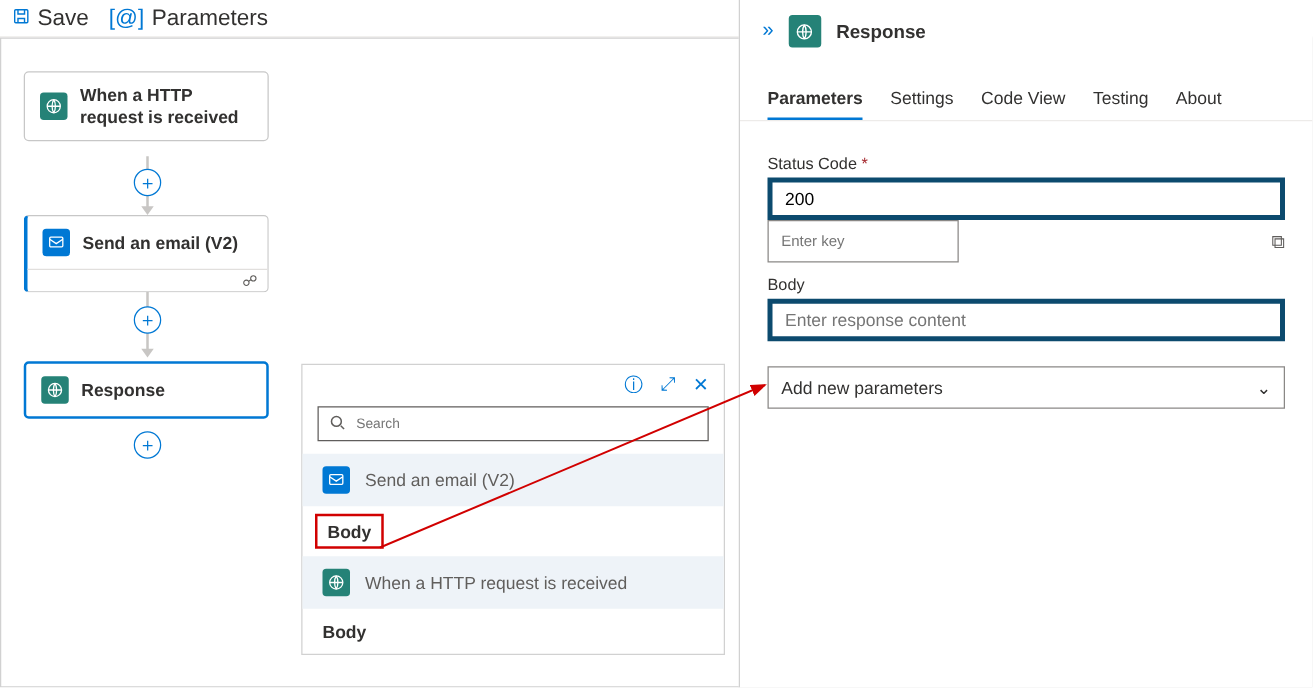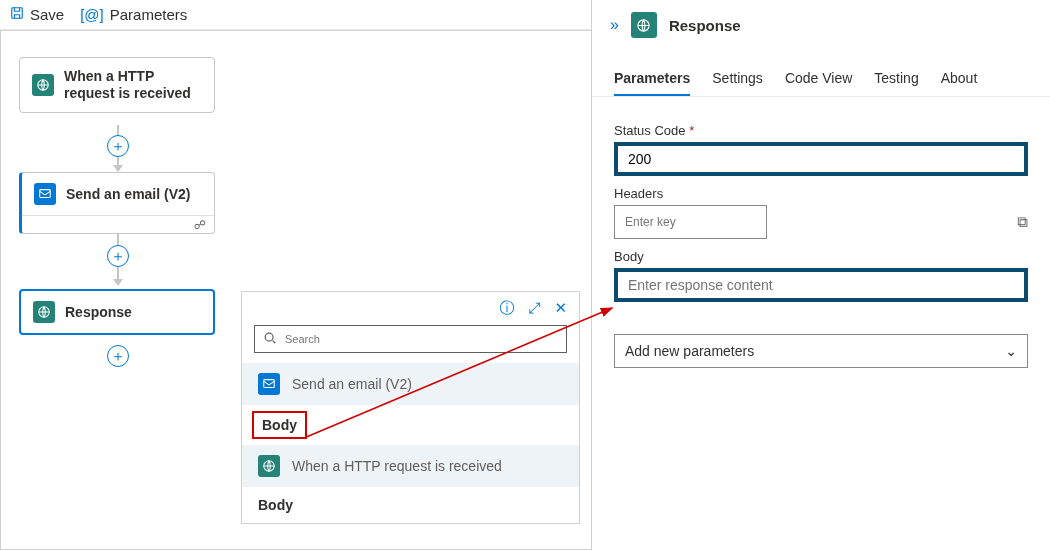--- a/index.html
+++ b/index.html
@@ -1,18 +1,18 @@
 <!DOCTYPE html>
 <html><head>
   <meta charset="utf-8">
   <style>
     * { margin:0; padding:0; box-sizing:border-box; }
     body { width:1050px; height:550px; font-family:"Segoe UI",Tahoma,sans-serif; font-size:14px; color:#323130; background:#fff; position:relative; overflow:hidden; }
     .toolbar { display:flex; align-items:center; padding:4px 10px; border-bottom:1px solid #edebe9; gap:16px; height:30px; }
-    .toolbar-btn { display:flex; align-items:center; gap:6px; cursor:pointer; font-size:15px; }
+    .toolbar-btn { display:flex; align-items:center; gap:6px; cursor:pointer; font-size:18px; }
     .toolbar-btn .ic { color:#0078d4; }
     .canvas { position:absolute; top:30px; left:0; right:0; bottom:0; border:1px solid #d1d1d1; }
     .node { position:absolute; width:196px; background:#fff; border:1px solid #c7c7c7; border-radius:4px; }
     .node.selected { border:2px solid #0078d4; }
     .node-head { display:flex; align-items:center; padding:10px 12px; gap:10px; }
     .node-icon { width:22px; height:22px; display:flex; align-items:center; justify-content:center; border-radius:3px; color:#fff; font-size:13px; flex-shrink:0; }
     .ic-globe { background:#258277; }
     .ic-mail { background:#0078d4; }
     .node-title { font-weight:600; font-size:14px; line-height:1.2; }
     .node-foot { border-top:1px solid #e1dfdd; height:18px; display:flex; justify-content:flex-end; padding:2px 8px; color:#605e5c; font-size:12px; }
@@ -40,21 +40,21 @@
     .tab { padding-bottom:8px; cursor:pointer; color:#323130; }
     .tab.active { border-bottom:2px solid #0078d4; font-weight:600; }
     .panel-body { padding:16px 22px; }
     .field-lbl { font-size:13px; margin-bottom:4px; margin-top:10px; }
     .req { color:#a4262c; }
     .input { width:100%; border:4px solid #0c4a6e; height:34px; padding:4px 10px; font-size:14px; }
     .hdr-row { display:flex; gap:0; align-items:center; }
     .hdr-row input { width:153px; border:1px solid #8a8886; height:34px; padding:4px 10px; font-size:12px; }
     .hdr-row input + input { border-left:none; }
     .hdr-actions { margin-left:auto; color:#605e5c; cursor:pointer; font-size:15px; }
-    .select-new { margin-top:32px; border:1px solid #8a8886; height:34px; display:flex; align-items:center; padding:0 10px; justify-content:space-between; cursor:pointer; }
+    .select-new { margin-top:20px; border:1px solid #8a8886; height:34px; display:flex; align-items:center; padding:0 10px; justify-content:space-between; cursor:pointer; }
     
     .arrow-svg { position:absolute; left:298px; top:300px; z-index:6; pointer-events:none; }
   </style>
 </head>
 <body>
 
 <div class="toolbar">
   <div class="toolbar-btn">
     <span class="ic">
       <svg width="14" height="14" viewBox="0 0 16 16" fill="none" stroke="currentColor" stroke-width="1.3">
@@ -176,21 +176,20 @@
     <div class="tab">Settings</div>
     <div class="tab">Code View</div>
     <div class="tab">Testing</div>
     <div class="tab">About</div>
   </div>
   <div class="panel-body">
     <div class="field-lbl">
       <span>Status Code</span> <span class="req">*</span>
     </div>
     <input class="input" value="200" style="">
-    <div class="field-lbl">Headers</div>
     <div class="hdr-row">
       <input placeholder="Enter key" style="">
       <span class="hdr-actions">⧉</span>
     </div>
     <div class="field-lbl">Body</div>
     <input class="input" placeholder="Enter response content" style="">
     <div class="select-new">
       <span>Add new parameters</span>
       <span>⌄</span>
     </div>

